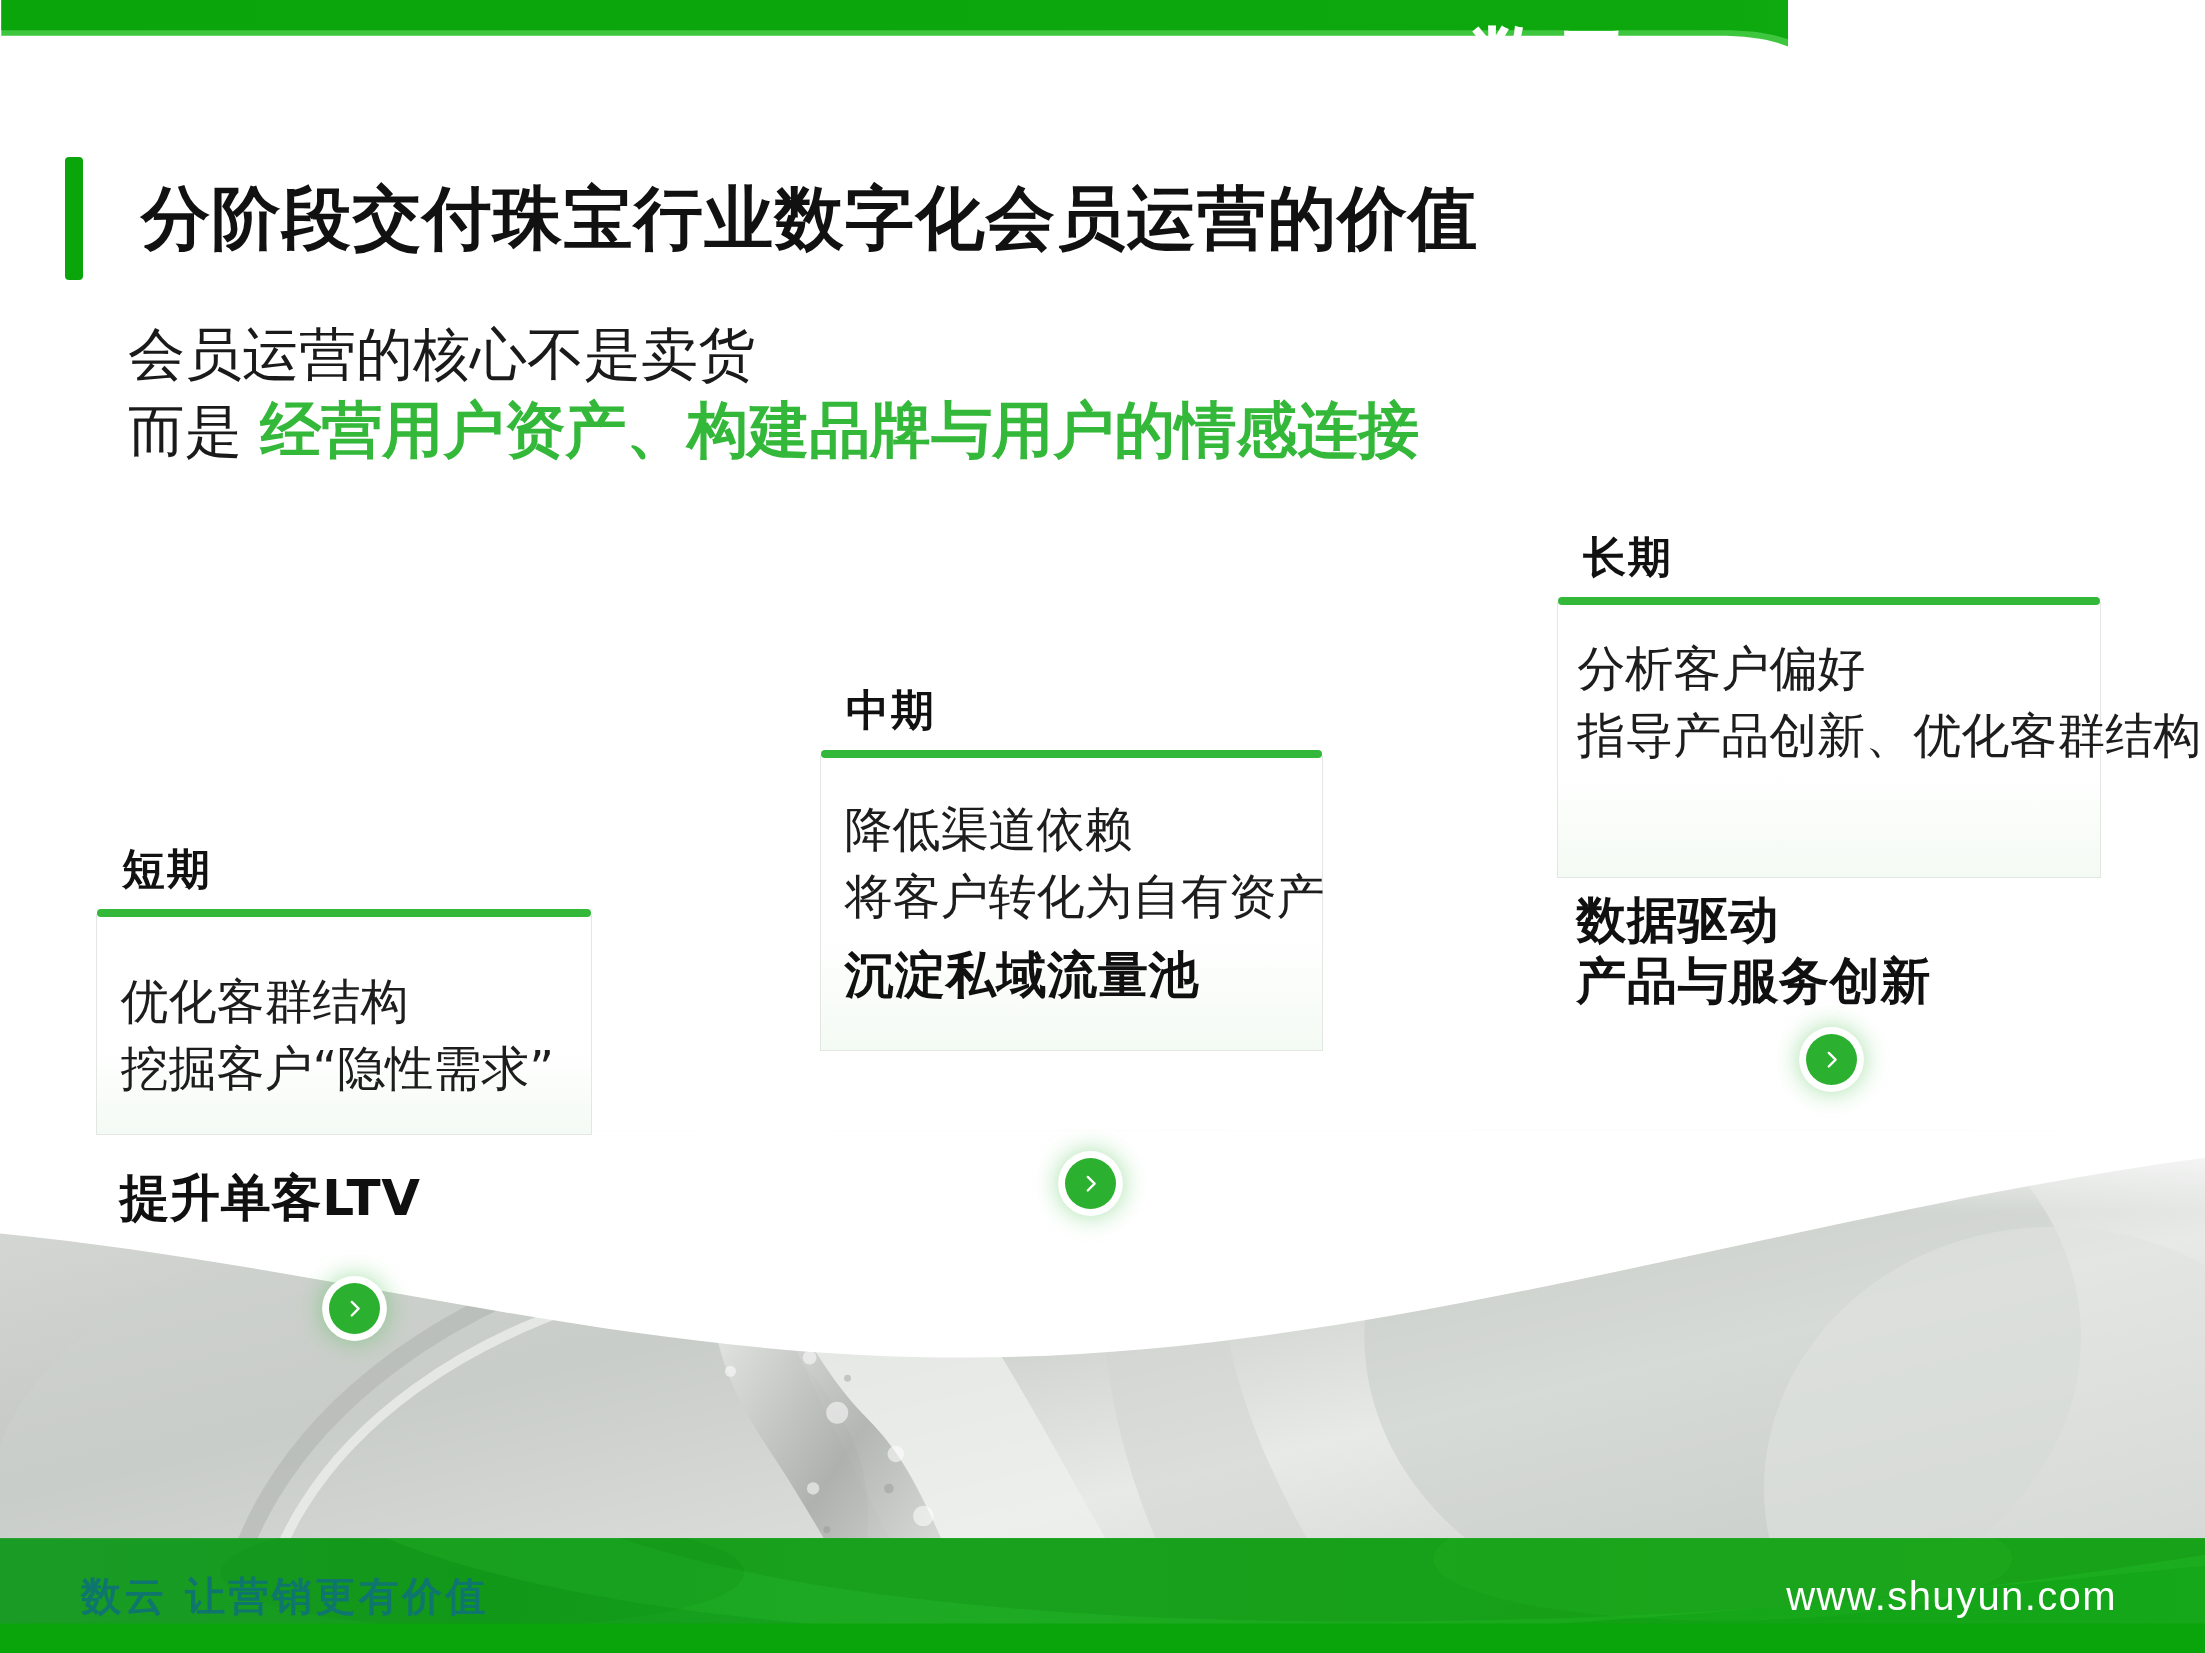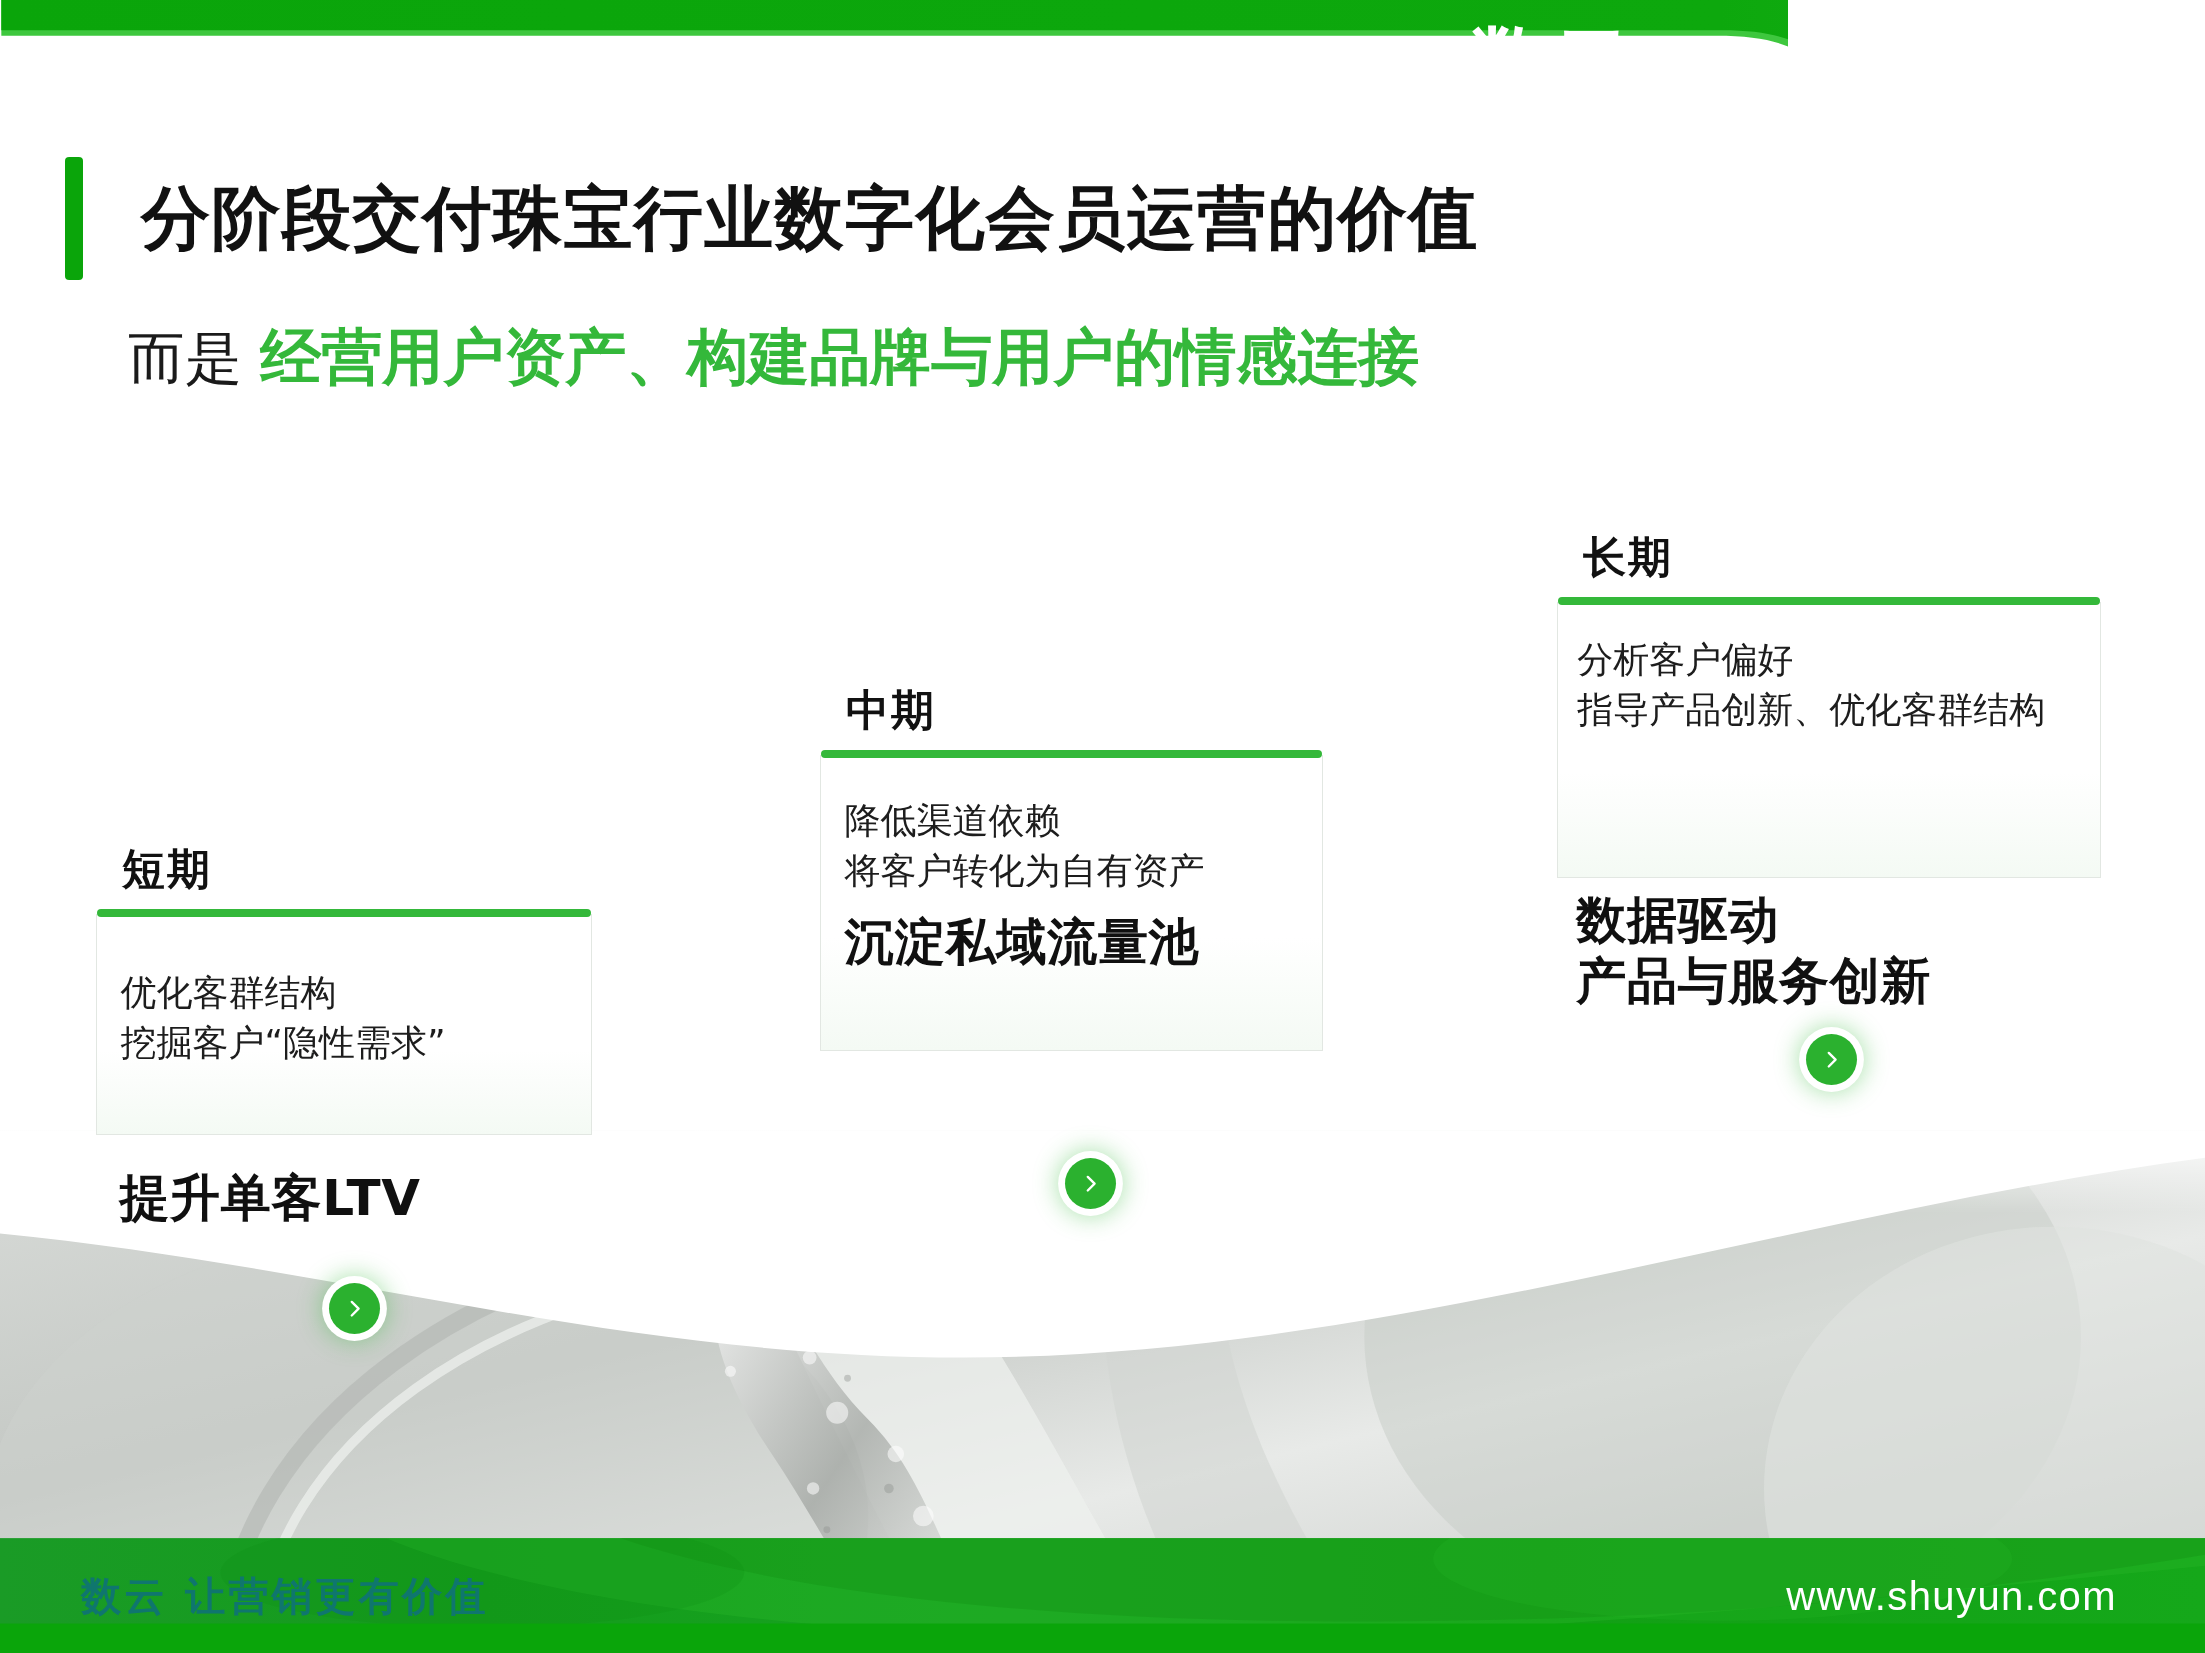--- a/index.html
+++ b/index.html
@@ -75,21 +75,21 @@
   }
   .card-box::before{
     content:"";position:absolute;left:0;right:0;top:-5.5px;height:8.3px;
     background:#34b83a;border-radius:4.8px;
   }
   .card-body{
     padding:54px 23.4px 36px 23.4px;
   }
   .card-line{
     font-family:"DejaVu Sans","Liberation Sans",sans-serif;
-    font-size:36px;color:#1d1d1d;line-height:1.38;white-space:nowrap;font-weight:400;
+    font-size:48px;color:#1d1d1d;line-height:1.38;white-space:nowrap;font-weight:400;
   }
   .card-big{
     font-family:"DejaVu Sans","Liberation Sans",sans-serif;
     font-size:50px;font-weight:700;color:#101010;letter-spacing:0.7px;
     line-height:1.22;white-space:nowrap;
   }
   .card-big-wrap{margin-top:18px;margin-left:23.4px;}
 
   
   .arrow-btn{
@@ -205,20 +205,21 @@
       <div class="logo-en">shuyun</div>
     </div>
   </div>
 
   <div class="title-row">
     <div class="title-bar"></div>
     <div class="title-text">分阶段交付珠宝行业数字化会员运营的价值</div>
   </div>
 
   <div class="subtitle">
+    <div class="sub-line">会员运营的核心不是卖货</div>
     <div class="sub-line l2"><span>而是 </span><span class="sub-accent">经营用户资产、构建品牌与用户的情感连接</span></div>
   </div>
 
   <div class="card" style="left:96px;top:848px;width:496px;">
     <div class="card-label">短期</div>
     <div class="card-box" style="height:221px;">
       <div class="card-body">
         <div class="card-line">优化客群结构</div>
         <div class="card-line">挖掘客户“隐性需求”</div>
       </div>

